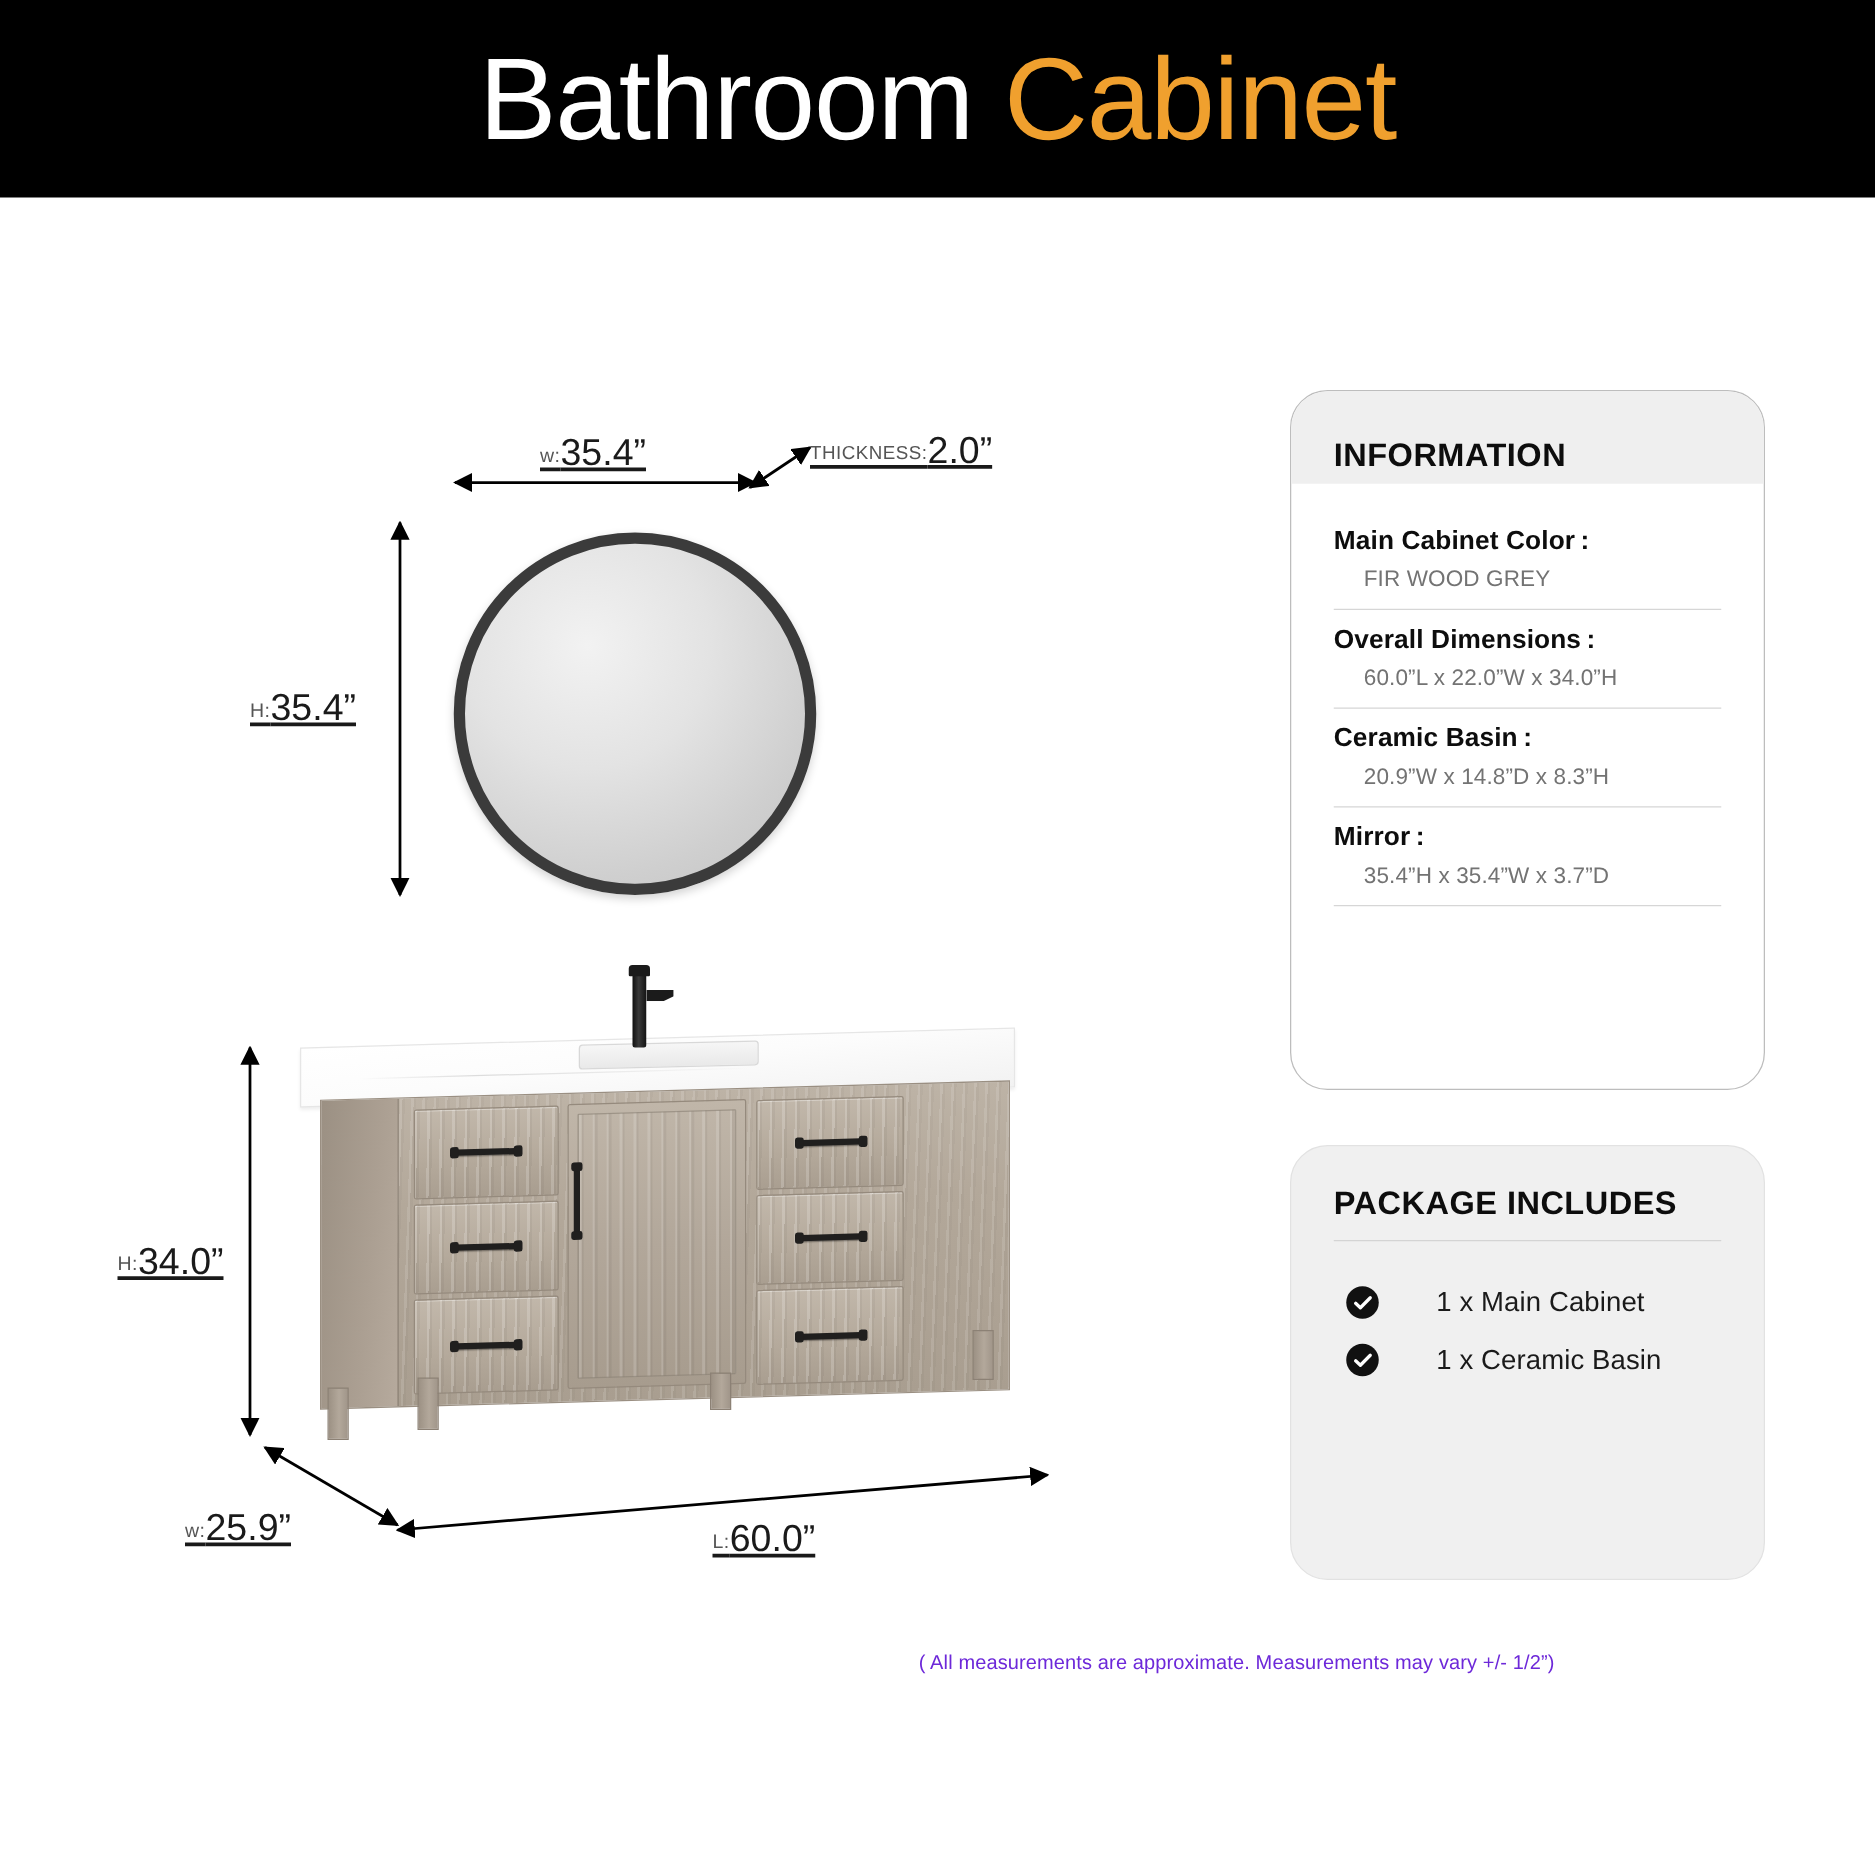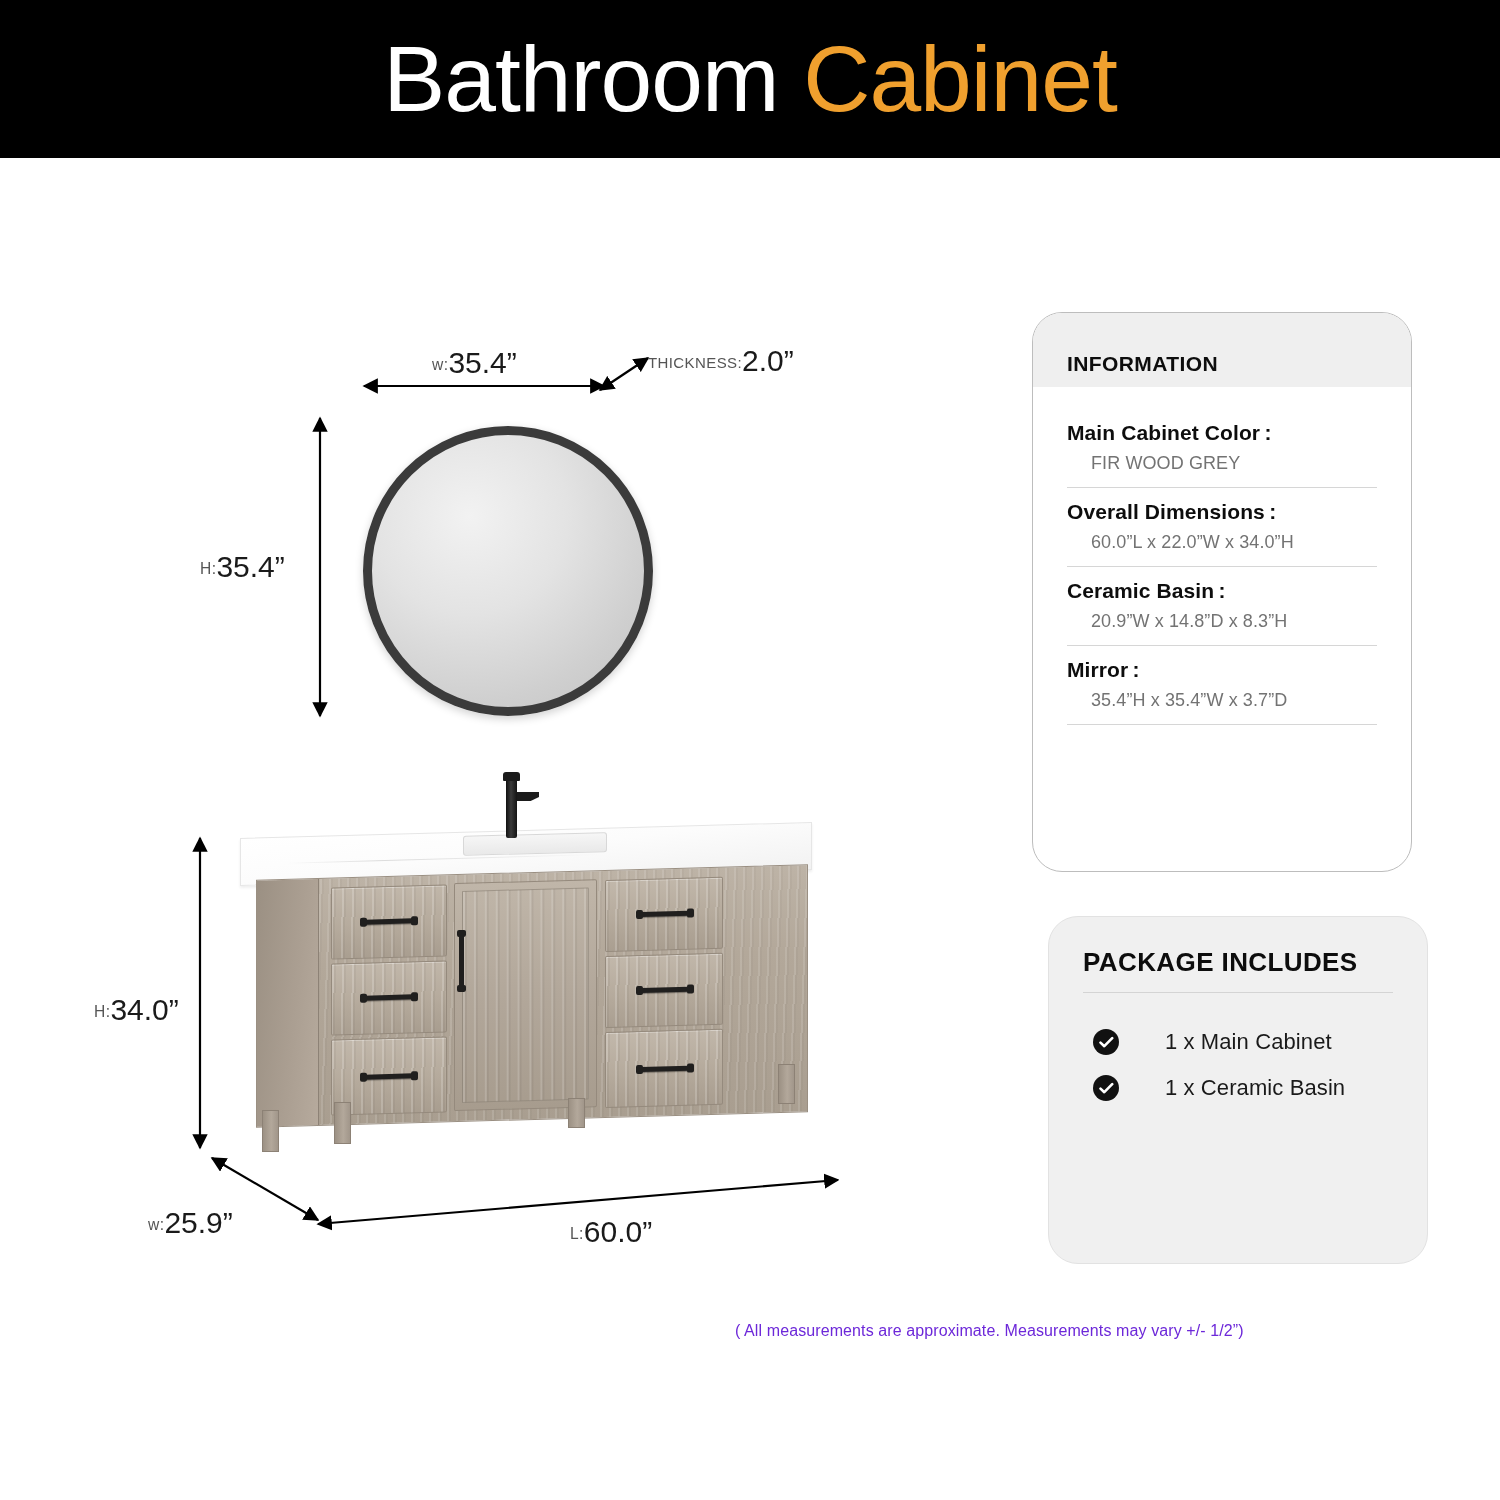--- a/index.html
+++ b/index.html
@@ -48,20 +48,21 @@
     border: 9px solid #3b3b3b;
     box-shadow: 0 3px 8px rgba(0,0,0,0.18);
   }
 
   
   .dim {
     position: absolute;
     color: #1a1a1a;
     white-space: nowrap;
     font-weight: 400;
+    text-decoration: underline;
   }
   .dim .pfx {
     font-size: 0.52em;
     color: #555;
     letter-spacing: 0.4px;
     vertical-align: 0.18em;
   }
   .dim .val { font-size: 1em; }
 
   .dim-w-mirror { left: 432px; top: 188px; font-size: 30px; }
@@ -251,21 +252,21 @@
     border: 1px solid #bdbdbd;
   }
   .info-head {
     height: 74px;
     background: #efefef;
     display: flex;
     align-items: center;
     padding-left: 34px;
   }
   .info-head h2 {
-    font-size: 21px;
+    font-size: 26px;
     font-weight: 700;
     letter-spacing: 0.4px;
     color: #0d0d0d;
     margin-top: 28px;
   }
   .info-body { padding: 22px 34px 0 34px; }
   .info-row { padding: 12px 0 13px 0; border-bottom: 1px solid #d6d6d6; }
   .info-row:last-child { border-bottom: 1px solid #d6d6d6; }
   .info-label {
     font-size: 21px;
@@ -276,21 +277,21 @@
   }
   .info-value {
     font-size: 18px;
     color: #737373;
     letter-spacing: 0.1px;
     margin-left: 24px;
   }
 
   .card-pkg {
     position: absolute;
-    left: 28px; top: 758px;
+    left: 12px; top: 758px;
     width: 380px; height: 348px;
     background: #f0f0f0;
     border: 1px solid #e2e2e2;
   }
   .pkg-head {
     padding: 30px 34px 0 34px;
   }
   .pkg-head h2 {
     font-size: 26px;
     font-weight: 700;

